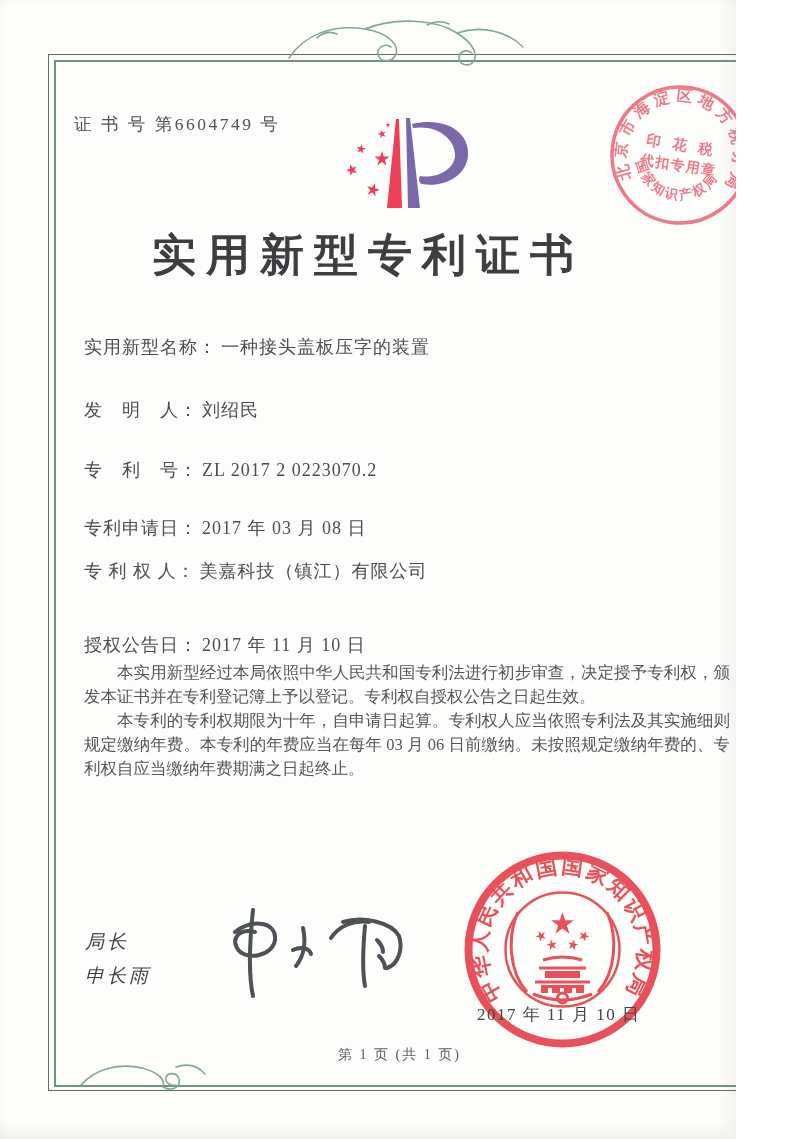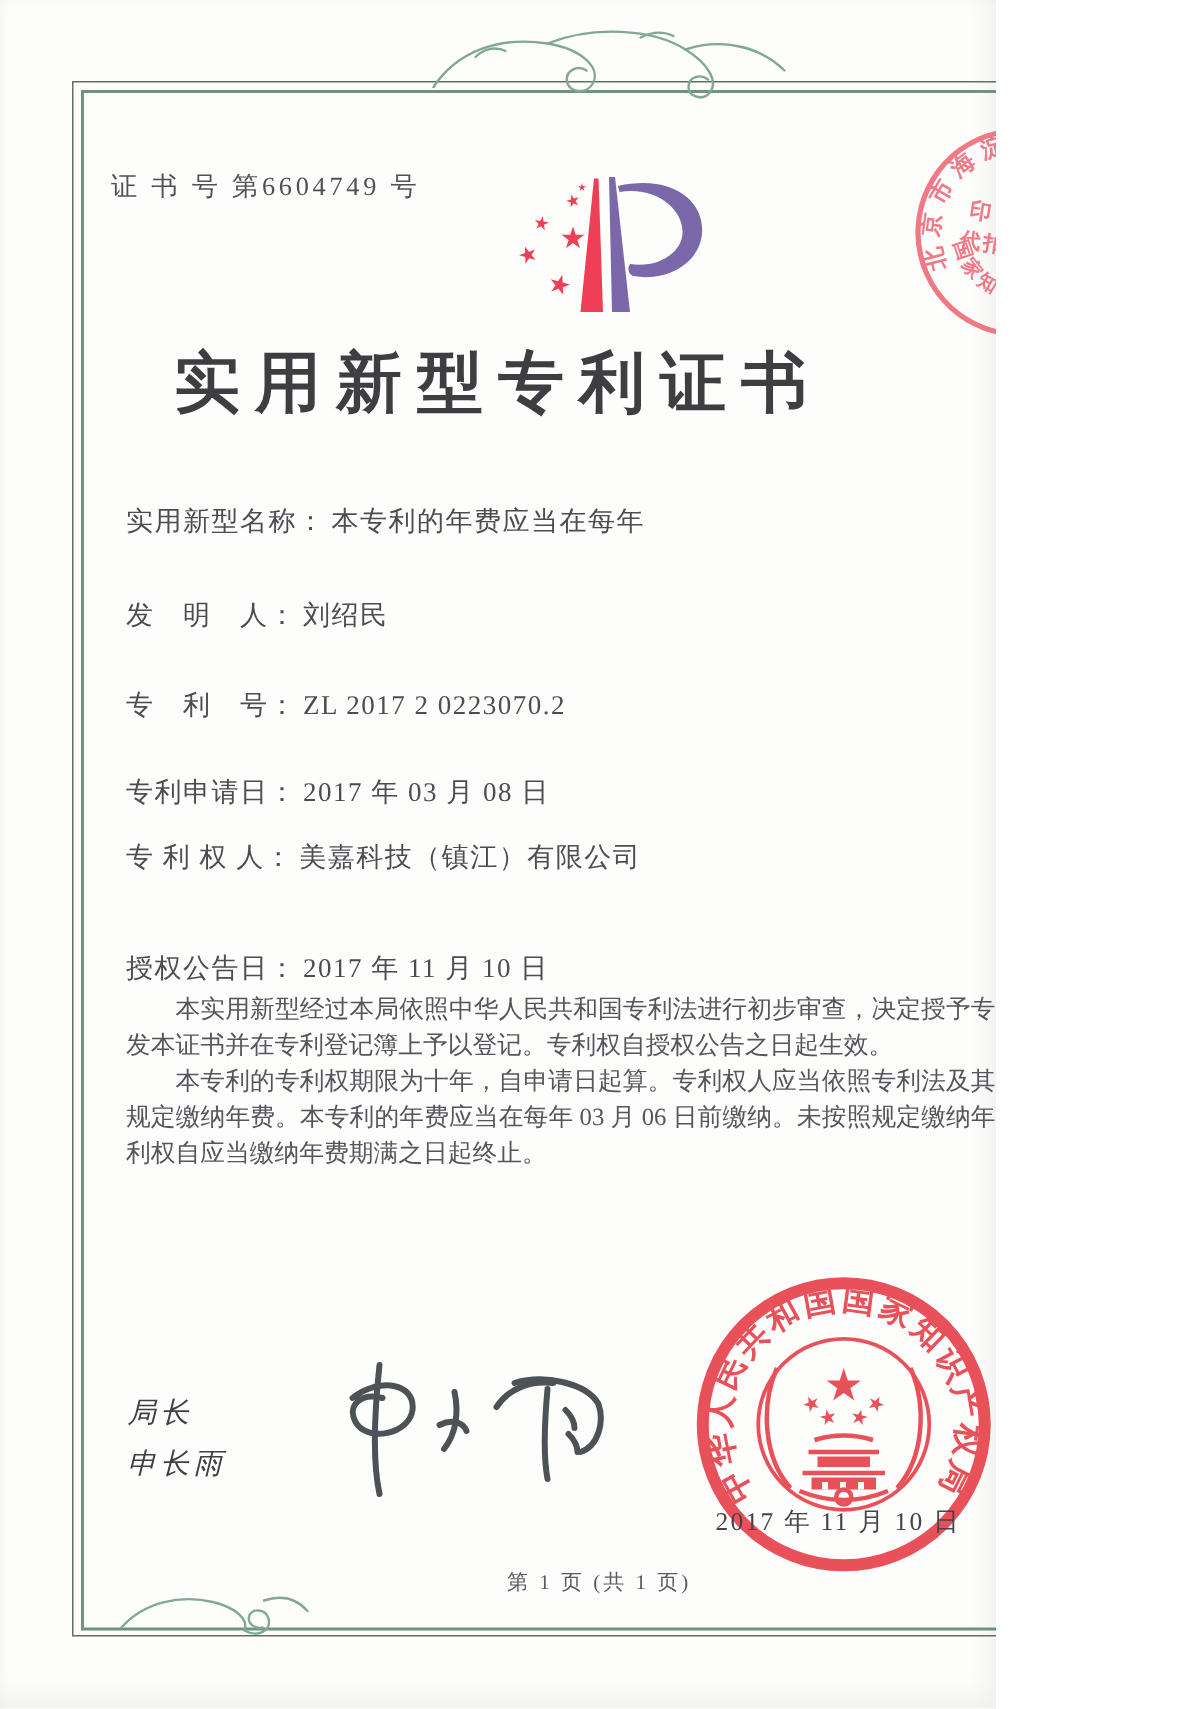--- a/index.html
+++ b/index.html
@@ -1,17 +1,17 @@
 <!DOCTYPE html>
 <html><head>
 <meta charset="utf-8">
 <style>
   html,body{margin:0;padding:0;background:#ffffff;}
   .page{
-    position:relative;width:664px;height:1139px;overflow:hidden;
+    position:relative;width:736px;height:1139px;overflow:hidden;
     background:#fdfdfb;
     font-family:"Liberation Serif","DejaVu Serif",serif;
     box-shadow:inset -6px -8px 14px rgba(0,0,0,0.05), inset 2px 2px 6px rgba(0,0,0,0.02);
   }
   
   .border-a{position:absolute;left:48px;top:54px;width:703px;height:1035px;border:1.5px solid #5f6f67;}
   .border-b{position:absolute;left:54px;top:60px;width:691px;height:1023px;border:2.5px solid #6e937f;}
   .ornament{position:absolute;}
   
   .cert-no{position:absolute;left:74px;top:112px;font-size:17.5px;letter-spacing:2.5px;color:#515156;}
@@ -104,21 +104,21 @@
         <textPath href="#arcBottom" startOffset="2">国家知识产权局</textPath>
       </text>
       <text x="75" y="70" text-anchor="middle" font-size="14.5" letter-spacing="4" font-weight="600">印 花 税</text>
       <text x="75" y="90" text-anchor="middle" font-size="14" letter-spacing="1.5" font-weight="600">代扣专用章</text>
     </g>
   </svg>
 
   <h1 class="title">实用新型专利证书</h1>
 
   <div class="field f0">
-    <span class="lbl">实用新型名称：</span><span class="val">本专利的年费应当在每年</span>
+    <span class="lbl">实用新型名称：</span><span class="val">一种接头盖板压字的装置</span>
   </div>
   <div class="field f1">
     <span class="lbl">发　明　人：</span><span class="val">刘绍民</span>
   </div>
   <div class="field f2">
     <span class="lbl">专　利　号：</span><span class="val">ZL 2017 2 0223070.2</span>
   </div>
   <div class="field f3">
     <span class="lbl">专利申请日：</span><span class="val">2017 年 03 月 08 日</span>
   </div>

